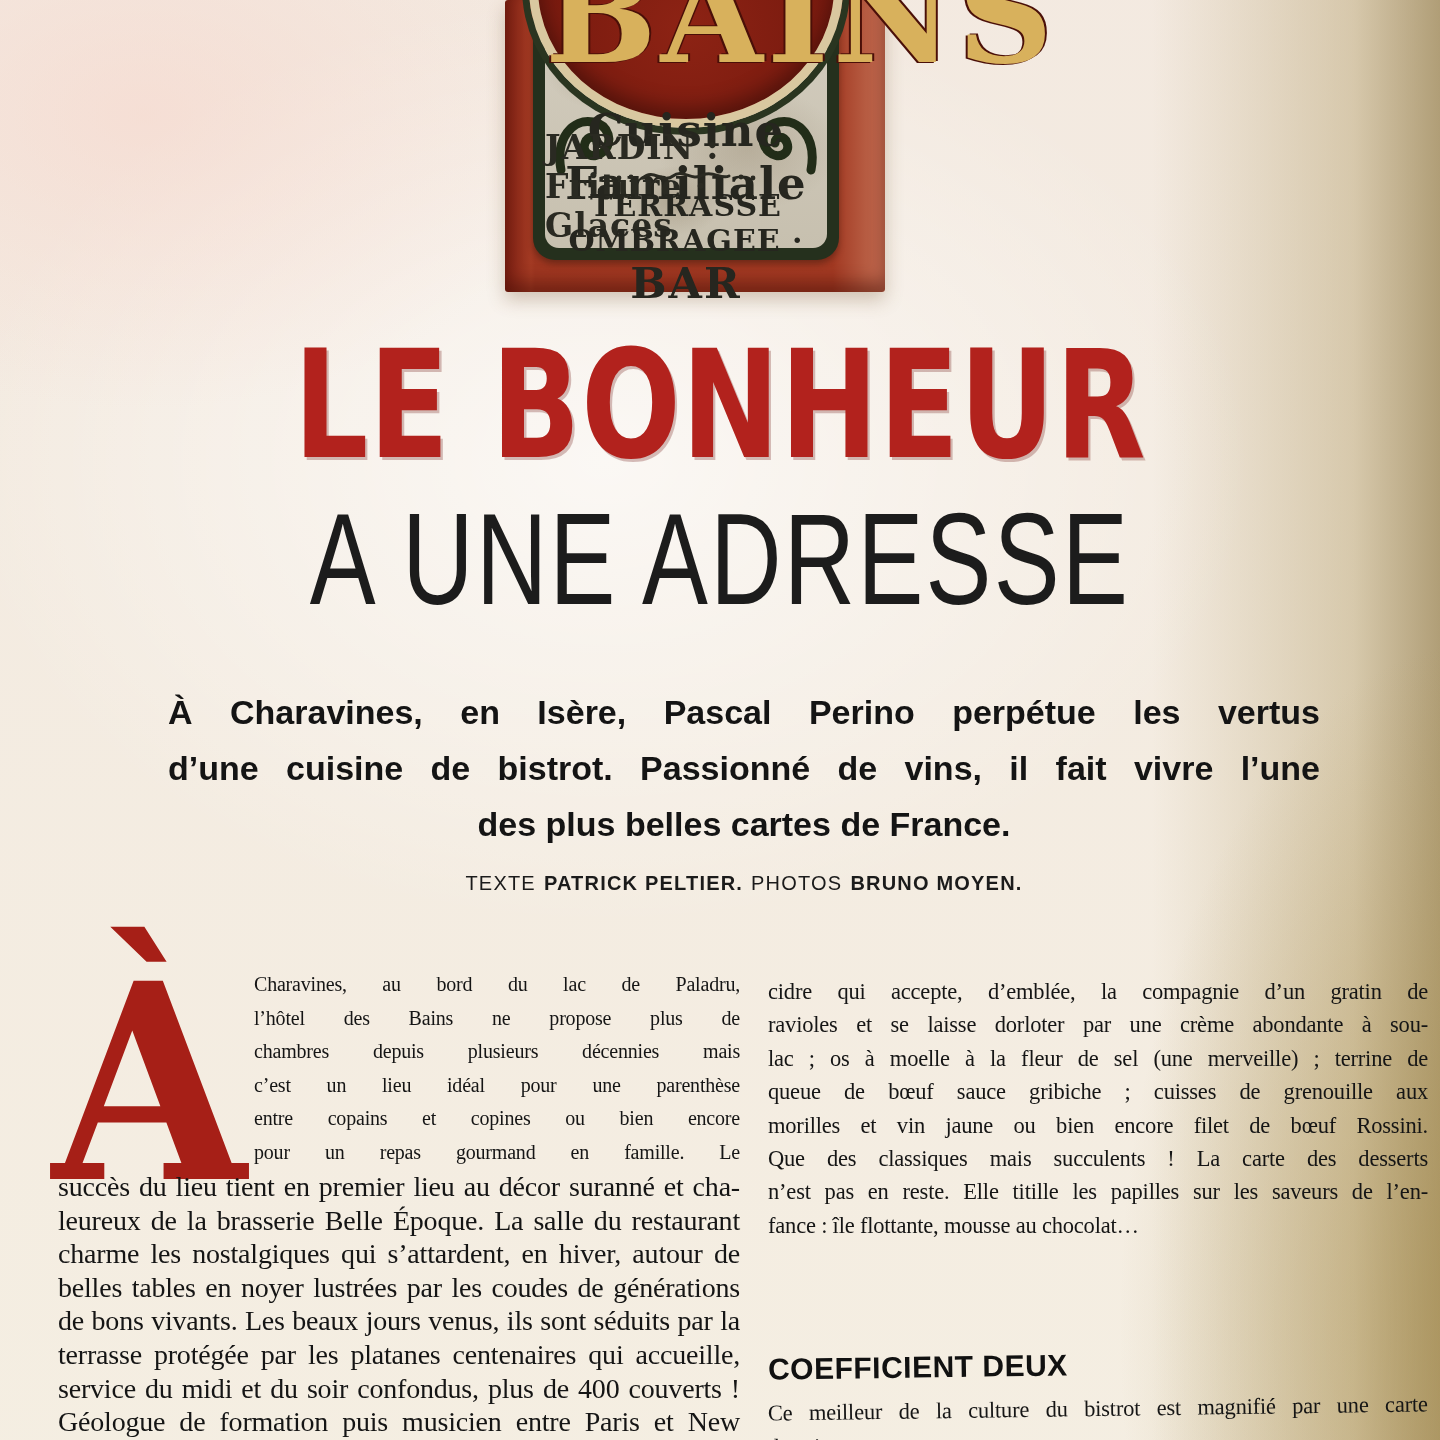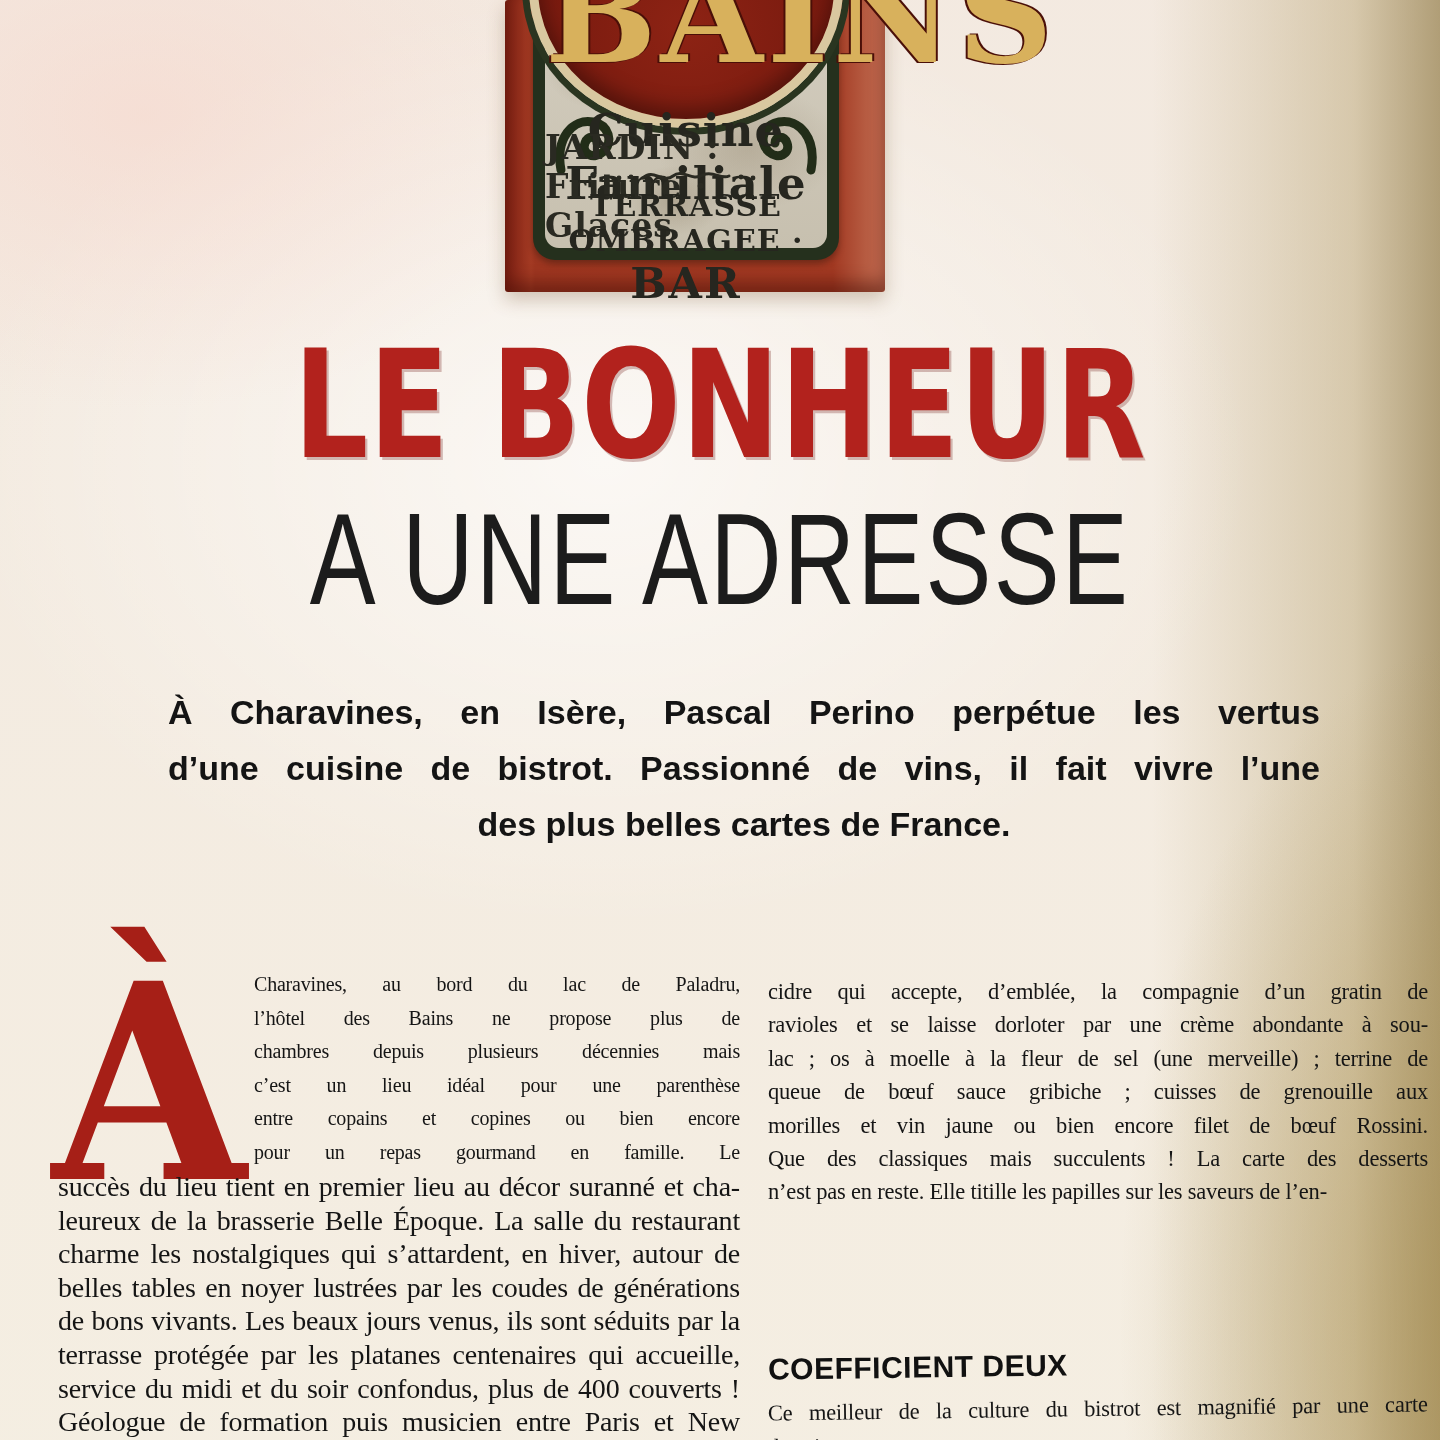--- a/index.html
+++ b/index.html
@@ -126,20 +126,23 @@
 
   <h1 class="headline">LE BONHEUR</h1>
   <h2 class="subheadline">A UNE ADRESSE</h2>
 
   <div class="standfirst">
       <div class="tl">À Charavines, en Isère, Pascal Perino perpétue les vertus</div>
       <div class="tl">d’une cuisine de bistrot. Passionné de vins, il fait vivre l’une</div>
       <div class="tl">des plus belles cartes de France.</div>
     </div>
 
+  <div class="byline">
+    <span>TEXTE</span><span class="b">PATRICK PELTIER.</span><span>PHOTOS</span><span class="b">BRUNO MOYEN.</span>
+  </div>
 
   <div class="dropcap">À</div>
   <div class="col col-li">
       <div class="tl">Charavines, au bord du lac de Paladru,</div>
       <div class="tl">l’hôtel des Bains ne propose plus de</div>
       <div class="tl">chambres depuis plusieurs décennies mais</div>
       <div class="tl">c’est un lieu idéal pour une parenthèse</div>
       <div class="tl">entre copains et copines ou bien encore</div>
       <div class="tl">pour un repas gourmand en famille. Le</div>
     </div>
@@ -154,20 +157,21 @@
       <div class="tl">Géologue de formation puis musicien entre Paris et New</div>
     </div>
   <div class="col col-r">
       <div class="tl">cidre qui accepte, d’emblée, la compagnie d’un gratin de</div>
       <div class="tl">ravioles et se laisse dorloter par une crème abondante à sou-</div>
       <div class="tl">lac ; os à moelle à la fleur de sel (une merveille) ; terrine de</div>
       <div class="tl">queue de bœuf sauce gribiche ; cuisses de grenouille aux</div>
       <div class="tl">morilles et vin jaune ou bien encore filet de bœuf Rossini.</div>
       <div class="tl">Que des classiques mais succulents ! La carte des desserts</div>
       <div class="tl">n’est pas en reste. Elle titille les papilles sur les saveurs de l’en-</div>
+      <div class="tl">fance : île flottante, mousse au chocolat…</div>
     </div>
   <div class="subhead2">COEFFICIENT DEUX</div>
   <div class="col col-r2">
       <div class="tl">Ce meilleur de la culture du bistrot est magnifié par une carte</div>
       <div class="tl">des vins</div>
     </div>
 
 </div>
 
 </body></html>

